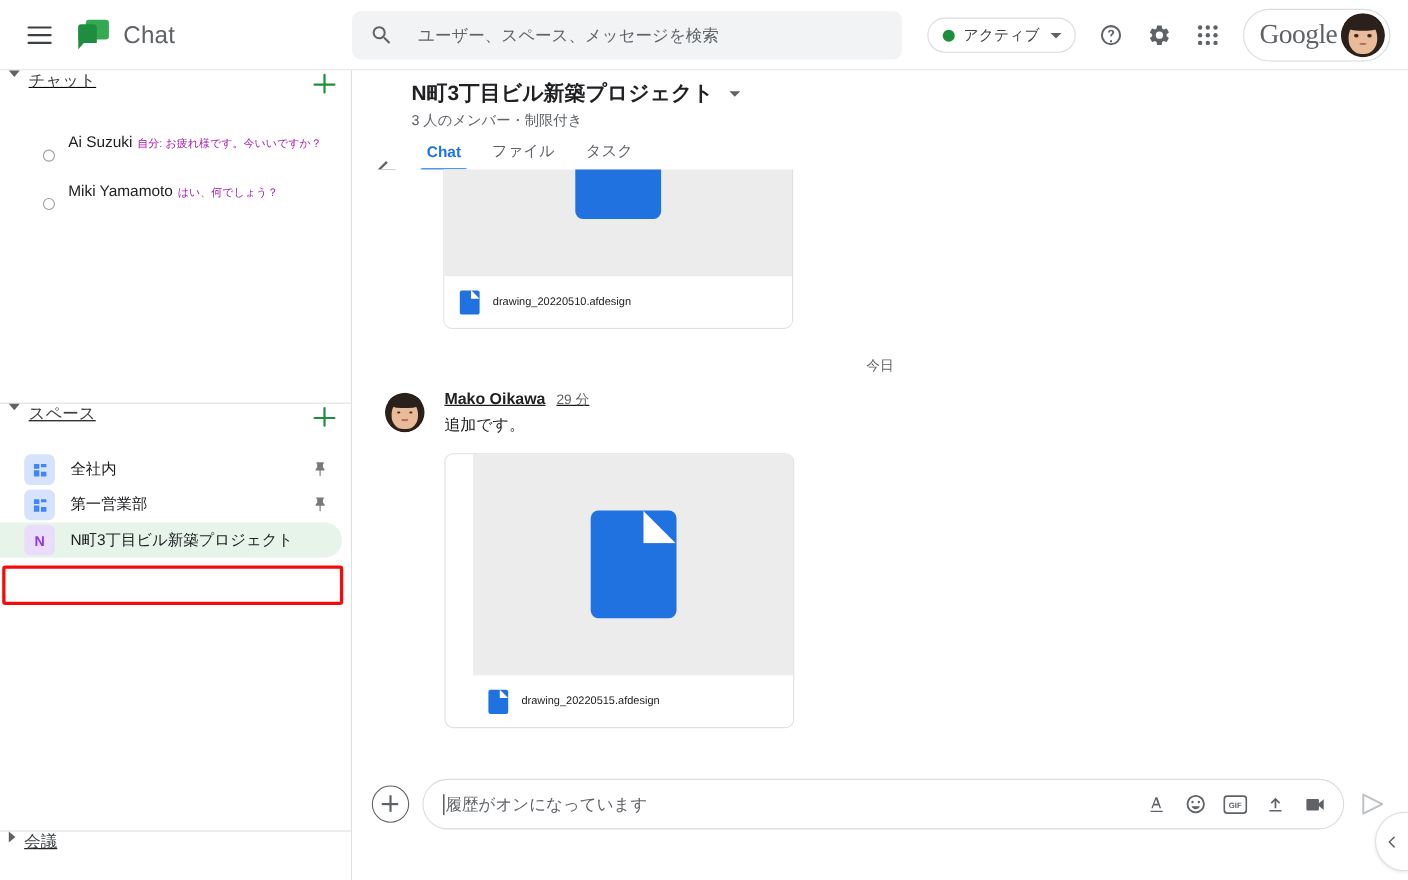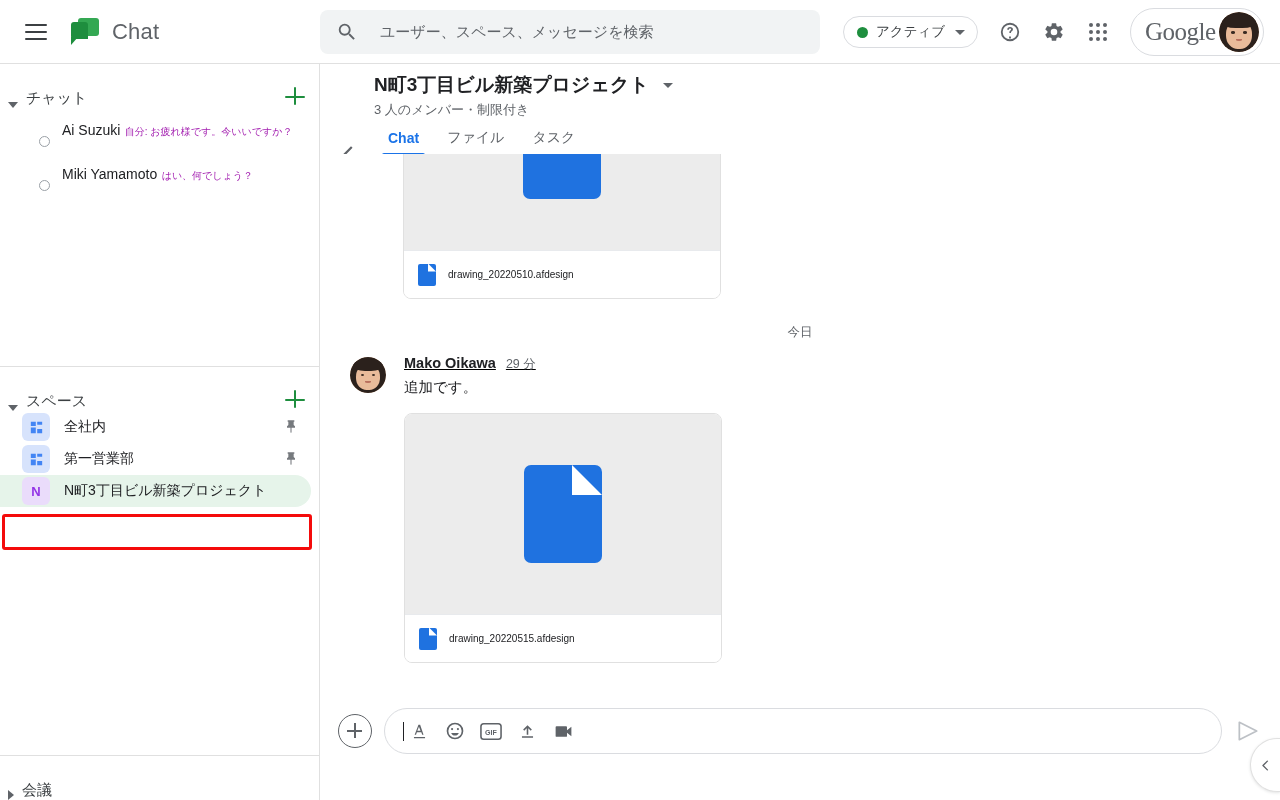--- a/index.html
+++ b/index.html
@@ -93,22 +93,23 @@
   .face.f3 .skin { background: #dba98a; }
 
   .topbar-divider { position: absolute; top: 63px; left: 0; width: 1280px; height: 1px; background: #e0e0e0; }
 
   
   .sidebar {
     position: absolute; left: 0; top: 64px; width: 320px; height: 736px;
     background: #fff; border-right: 1px solid #e0e0e0;
   }
   .section-head {
-    height: 44px; display: flex; align-items: flex-end; padding: 0 12px 0 8px;
+    height: 44px; display: flex; align-items: flex-start; padding: 0 12px 0 8px;
     cursor: pointer;
+    text-decoration: underline;
   }
   .tri {
     width: 0; height: 0; margin-right: 8px; flex: none;
     border-left: 5px solid transparent; border-right: 5px solid transparent;
     border-top: 6px solid #5f6368;
   }
   .tri.collapsed {
     border-top: 5px solid transparent; border-bottom: 5px solid transparent;
     border-left: 6px solid #5f6368; border-right: none;
   }
@@ -217,21 +218,21 @@
 
   .day-divider { text-align: center; font-size: 12.5px; color: #5f6368; margin: 25px 0 14px; }
 
   .msg { display: flex; gap: 18px; padding-left: 30px; }
   .msg-avatar { width: 36px; height: 36px; flex: none; margin-top: 2px; }
   .msg-body { flex: 1; min-width: 0; }
   .msg-head { display: flex; align-items: baseline; gap: 10px; text-decoration: underline; }
   .msg-author { font-size: 14.5px; font-weight: bold; color: #202124; }
   .msg-time { font-size: 12.5px; color: #5f6368; }
   .msg-text { font-size: 14.5px; color: #202124; margin-top: 5px; }
-  .msg .attach-card { margin-left: 0; margin-top: 16px; }
+  .msg .attach-card { margin-left: 0; margin-top: 16px; padding-left: 25px; }
 
   .system-msg { text-align: center; font-size: 13px; color: #5f6368; margin-top: 24px; }
 
   
   .compose {
     position: absolute; left: 0; bottom: 40px; width: 960px; height: 58px;
     display: flex; align-items: center; padding: 0 10px 0 18px;
   }
   .plus-circle {
     width: 34px; height: 34px; border-radius: 50%; border: 1.6px solid #5f6368;
@@ -524,20 +525,21 @@
           </div>
         </div>
       </div>
 
     </div>
 
     <div class="compose">
       <span class="plus-circle"></span>
       <div class="compose-box">
         <span class="caret"></span>
+        <span class="compose-placeholder">履歴がオンになっています</span>
         <span class="compose-icons">
           <span class="ci">
             <svg width="19" height="19" viewBox="0 0 24 24">
                 <path fill="#5f6368" d="M5 19h14v1.5H5V19zM12 3.5h-1.3L5.9 16h1.7l1.1-3h5.6l1.1 3h1.7L12.8 3.5H12zm-2.7 7.6L11.3 6l2 5.1H9.3z"></path>
               </svg>
           </span>
           <span class="ci">
             <svg width="20" height="20" viewBox="0 0 24 24">
                 <path fill="#5f6368" d="M12 2a10 10 0 1 0 0 20 10 10 0 0 0 0-20zm0 18a8 8 0 1 1 0-16 8 8 0 0 1 0 16zm-3.5-9a1.3 1.3 0 1 0 0-2.6 1.3 1.3 0 0 0 0 2.6zm7 0a1.3 1.3 0 1 0 0-2.6 1.3 1.3 0 0 0 0 2.6zM12 17.5c2.1 0 3.9-1.3 4.6-3.2H7.4c.7 1.9 2.5 3.2 4.6 3.2z"></path>
               </svg>

